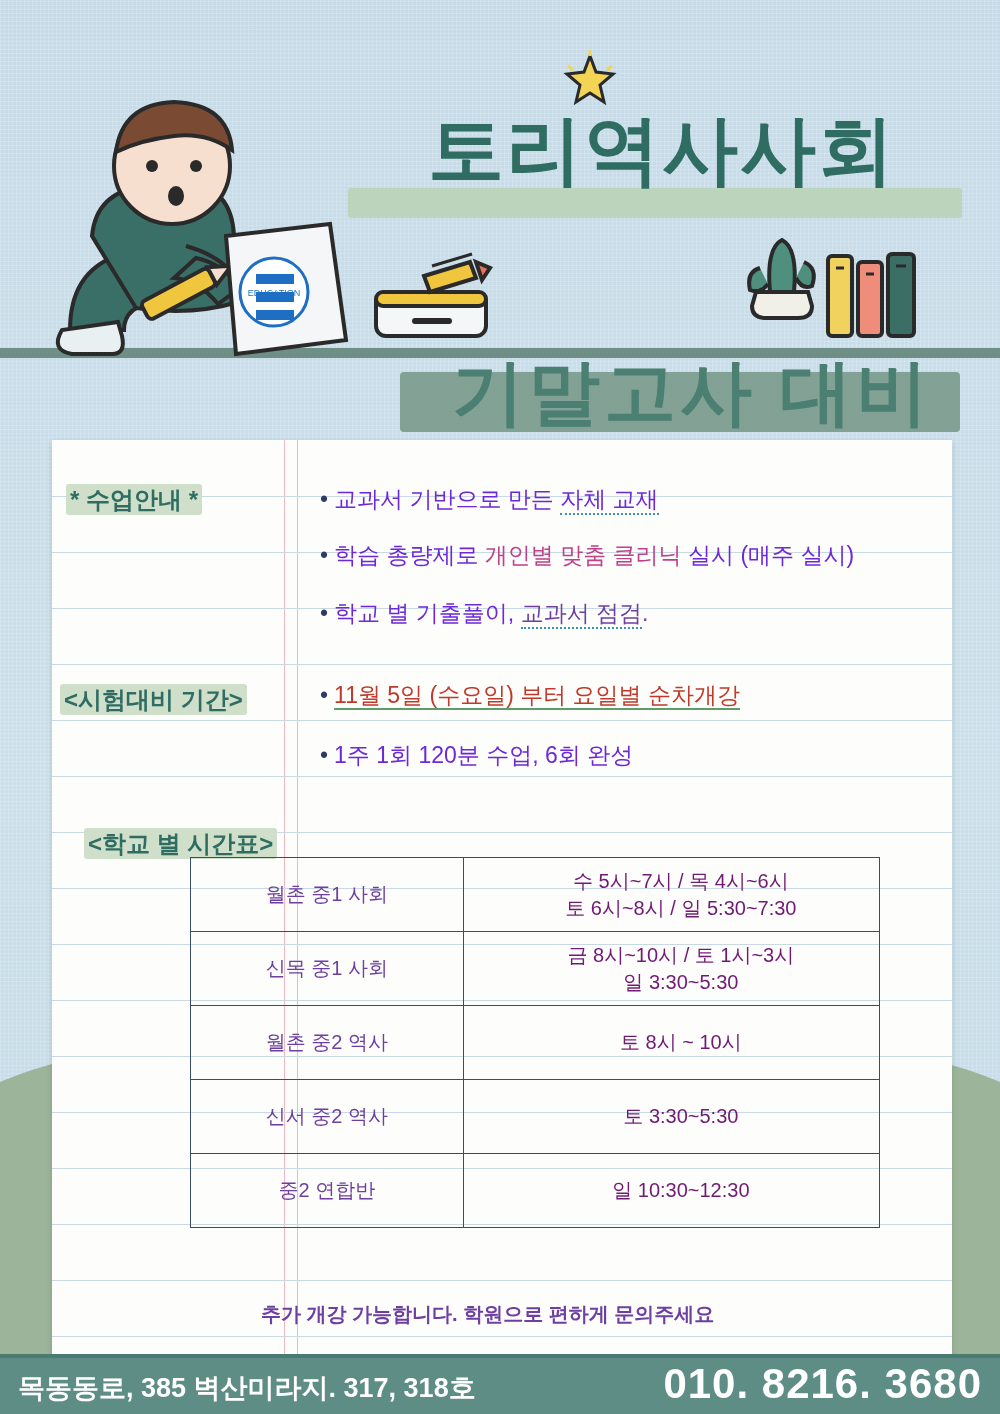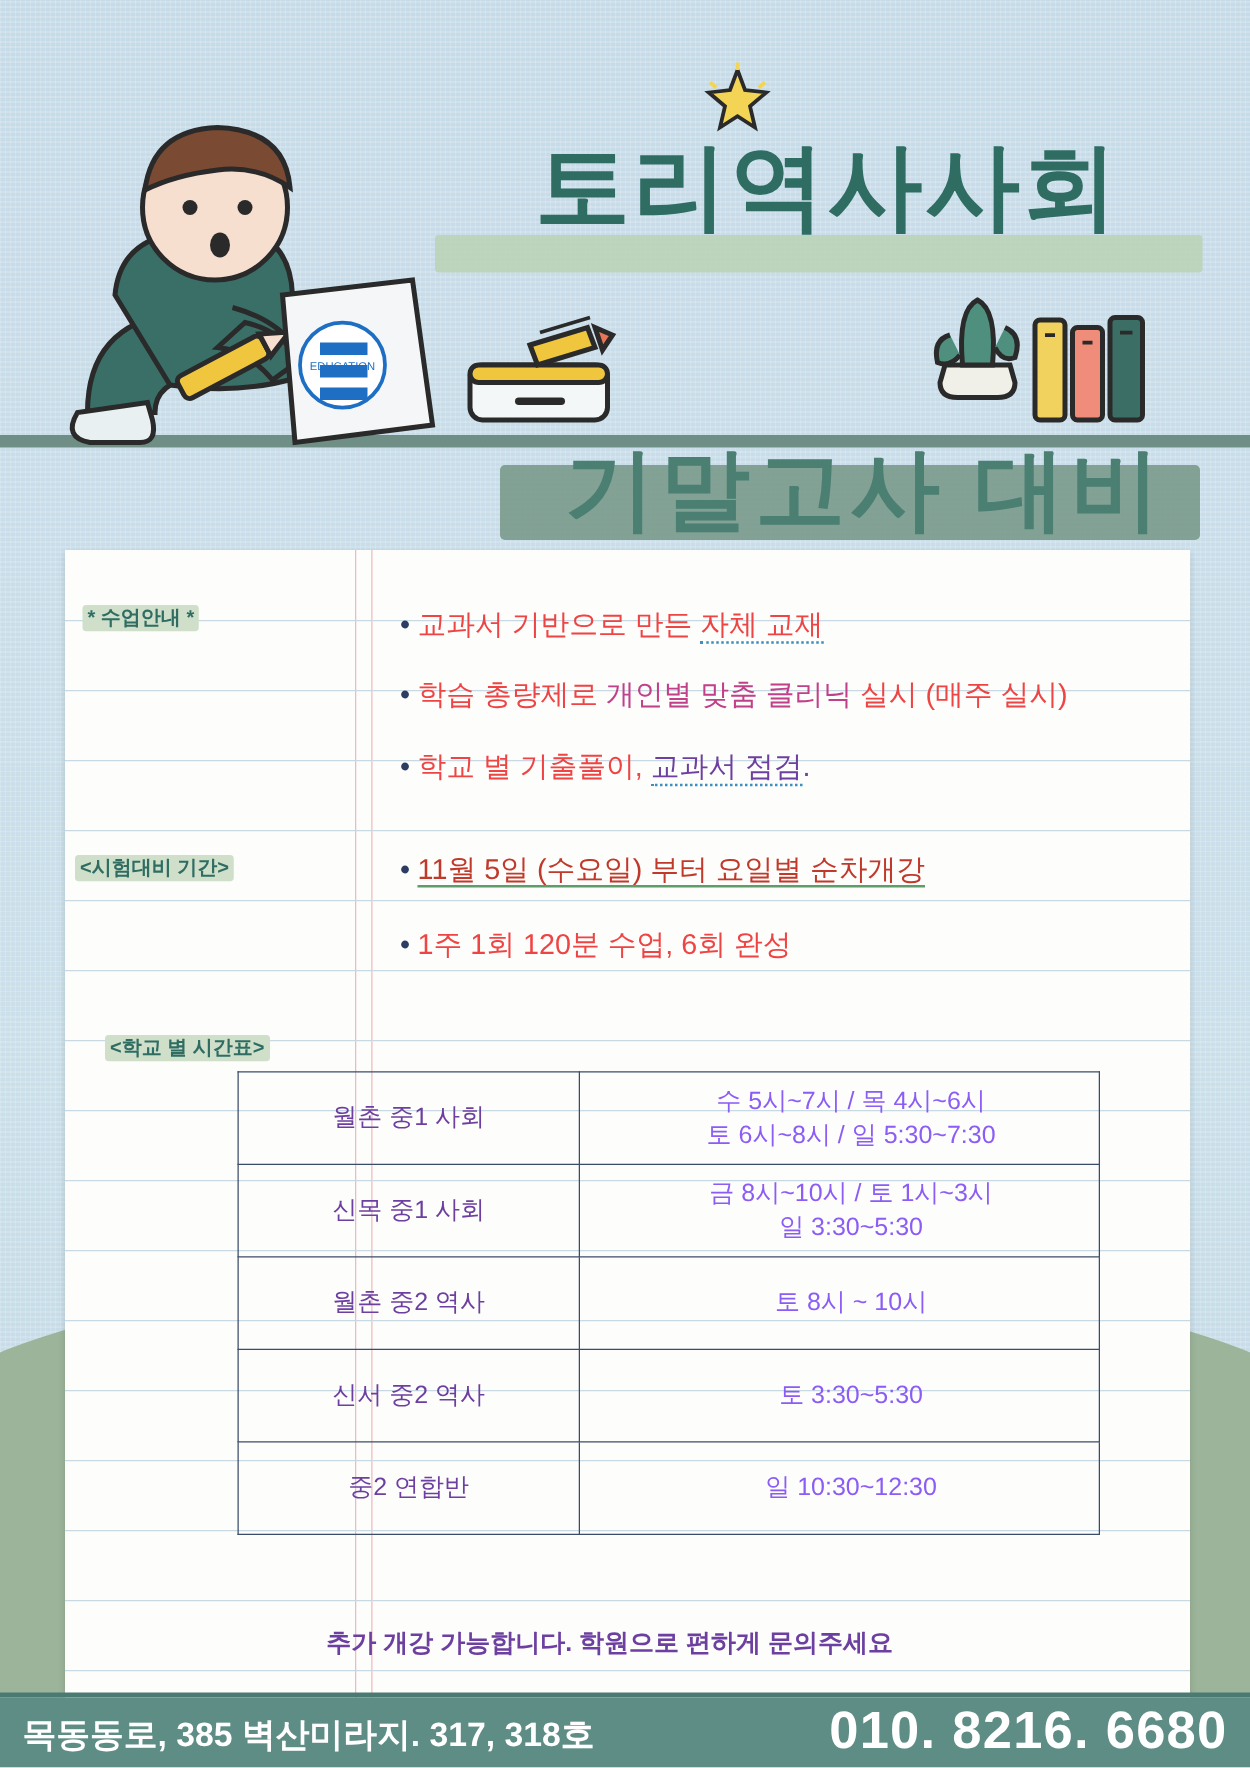--- a/index.html
+++ b/index.html
@@ -131,21 +131,21 @@
     width: 1px;
     background: #f0b9bf;
   }
   .ml1 { left: 232px; }
   .ml2 { left: 245px; }
 
   
   .label {
     position: absolute;
     color: #2f6d63;
-    font-size: 16px;
+    font-size: 24px;
     font-weight: bold;
     white-space: nowrap;
   }
   .label .lbl-hl {
     background: #cfdfc9;
     padding: 2px 4px;
     border-radius: 3px;
   }
   .bullet-line {
     position: absolute;
@@ -154,42 +154,42 @@
     white-space: nowrap;
   }
   .bullet-line .dot { color: #2d3c63; margin-right: 6px; }
   .u-wave {
     border-bottom: 2px dotted #3d8fbf;
     padding-bottom: 1px;
   }
   .pink { color: #c0408a; }
   .red  { color: #c0392b; }
   .purple { color: #6c3fa0; }
-  .navy { color: #ef4444; }
+  .navy { color: #6d28d9; }
   .under-green { border-bottom: 2px solid #5e9c6a; }
 
   
   .sched {
     position: absolute;
     left: 138px;
     top: 417px;
     width: 690px;
     border-collapse: collapse;
   }
   .sched td {
     border: 1px solid #3b4c6b;
     height: 71px;
     text-align: center;
     vertical-align: middle;
     font-size: 20px;
     color: #2d3c63;
     line-height: 27px;
   }
   .sched td.name { width: 208px; color: #6c3fa0; }
-  .sched td.time { width: 300px; color: #8b5cf6; padding-left: 20px; }
+  .sched td.time { width: 300px; color: #701a75; padding-left: 20px; }
   .note {
     position: absolute;
     left: 196px;
     top: 861px;
     font-size: 20px;
     color: #6c3fa0;
     font-weight: bold;
     white-space: nowrap;
     margin-left: 13px;
   }
@@ -391,16 +391,16 @@
         </tr>
       </tbody>
     </table>
 
     <div class="note">추가 개강 가능합니다. 학원으로 편하게 문의주세요</div>
   </div>
 
   <div class="footer-line"></div>
   <div class="footer">
     <div class="addr">목동동로, 385 벽산미라지. 317, 318호</div>
-    <div class="phone">010. 8216. 6680</div>
+    <div class="phone">010. 8216. 3680</div>
   </div>
 
 </div>
 
 </body></html>

